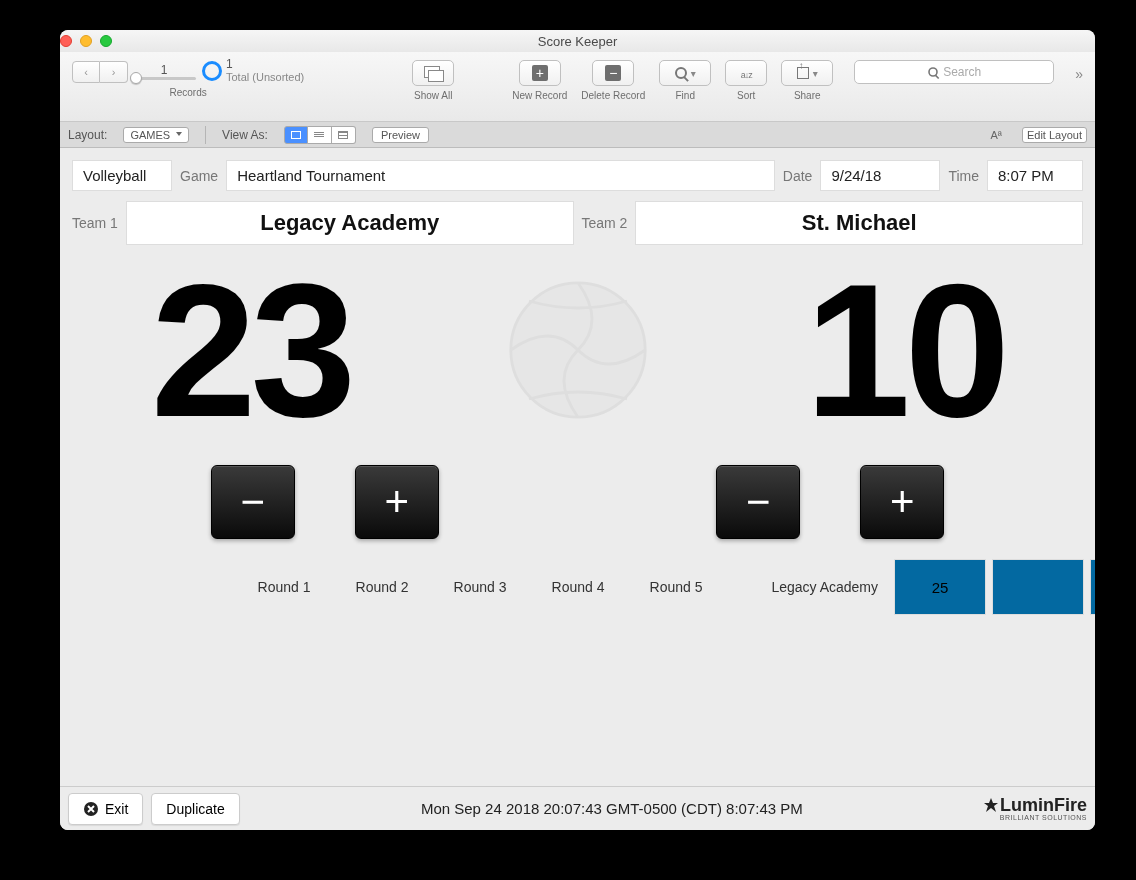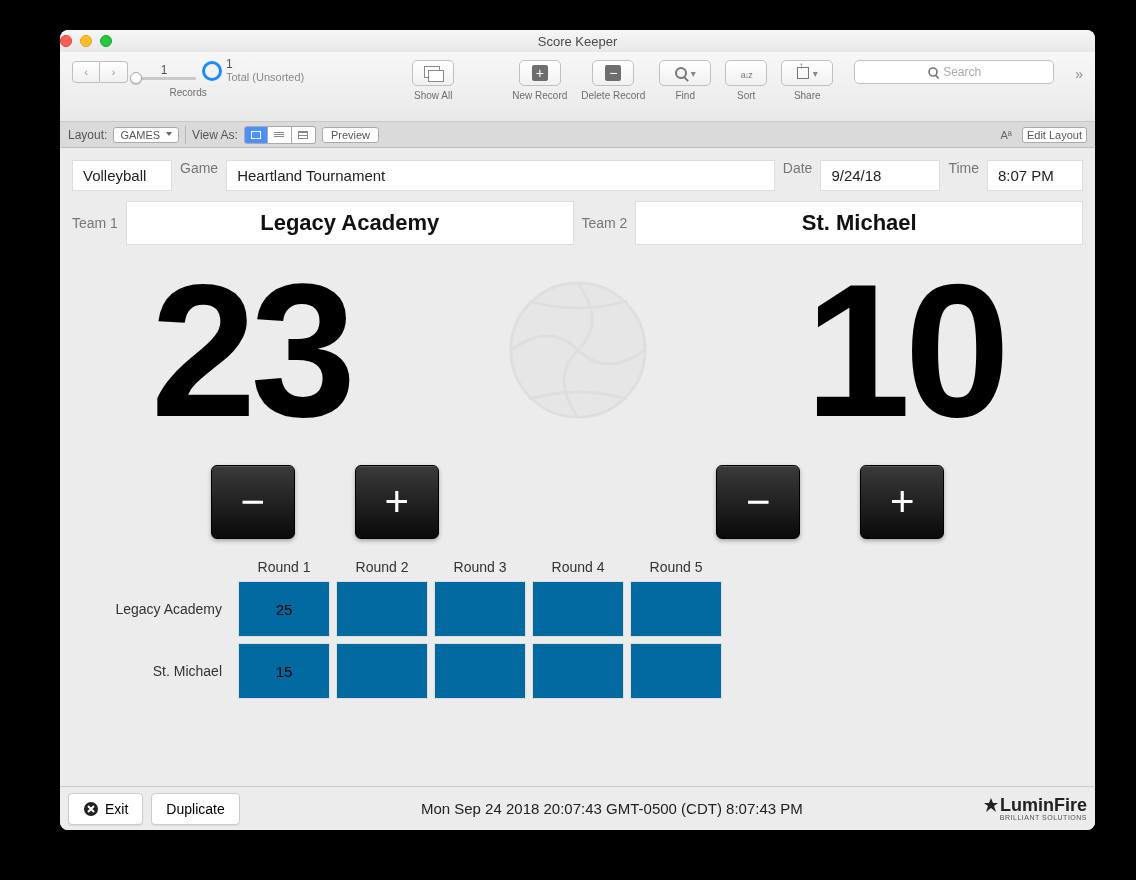--- a/index.html
+++ b/index.html
@@ -32,57 +32,57 @@
   .slider-text { font-size:12px; color:#555; }
   .record-info { display:flex; align-items:center; gap:4px; margin-left:6px; margin-top:-2px;}
   .ring { width:20px; height:20px; border:3px solid #1a8cff; border-radius:50%;}
   .record-text { font-size:11px; color:#888; line-height:1.1;}
   .record-text .num { font-size:12px; color:#555; display:block;}
   .tbtn { width:42px; height:26px; background:linear-gradient(#fff,#f0f0f0); border:1px solid #c0c0c0; border-radius:5px; display:flex; align-items:center; justify-content:center;}
   .tbtn-inner { width:16px; height:16px; background:#6e6e6e; border-radius:2px; display:flex; align-items:center; justify-content:center; color:#fff; font-size:14px; line-height:1;}
   .search-box { width:200px; height:24px; background:#fff; border:1px solid #c0c0c0; border-radius:5px; display:flex; align-items:center; justify-content:center; color:#aaa; font-size:12px; gap:4px;}
   .expand-icon { font-size:14px; color:#888; display:flex; align-items:center; margin-top:6px;}
   
-  .layout-bar { height:26px; background:#dadada; border-bottom:1px solid #bcbcbc; display:flex; align-items:center; padding:0 8px; font-size:12px; color:#555; gap:6px;}
+  .layout-bar { height:26px; background:#dadada; border-bottom:1px solid #bcbcbc; display:flex; align-items:center; padding:0 8px; font-size:12px; color:#555; gap:16px;}
   .layout-select { background:#fff; border:1px solid #aaa; border-radius:3px; padding:1px 18px 1px 6px; font-size:11px; position:relative; }
   .layout-select::after { content:""; position:absolute; right:6px; top:4px; border-left:3px solid transparent; border-right:3px solid transparent; border-top:4px solid #666;}
   .sep { width:1px; height:18px; background:#b5b5b5;}
   .view-btns { display:flex; }
   .view-btn { width:24px; height:18px; border:1px solid #aaa; background:#fff; display:flex; align-items:center; justify-content:center;}
   .view-btn.active { background:#4a90ff; }
   .view-btn:first-child{border-radius:3px 0 0 3px;}
   .view-btn:last-child{border-radius:0 3px 3px 0;}
   .view-btn:not(:first-child){border-left:none;}
   .preview-btn { border:1px solid #aaa; background:#fff; border-radius:3px; padding:1px 8px; font-size:11px;}
   .edit-btn { border:1px solid #aaa; background:#fff; border-radius:3px; padding:1px 4px; font-size:11px; margin-left:auto;}
   .aa { font-size:11px; color:#666; margin-right:4px;}
   
   .content { flex:1; background:#ececec; padding:12px; position:relative; }
   
-  .header-row { display:flex; gap:8px; margin-bottom:10px;}
+  .header-row { display:flex; align-items:center; gap:8px; margin-bottom:10px;}
   .field-label { font-size:14px; color:#777; }
   .input-box { background:#fff; border:1px solid #ddd; padding:6px 10px; font-size:15px; color:#222;}
   .sport-box { width:100px; }
   .game-box { flex:1; min-width:300px; }
   .date-box { width:120px; }
   .time-box { width:96px; }
   
   .teams-row { display:flex; align-items:center; gap:8px; margin-bottom:10px;}
   .team-box { background:#fff; border:1px solid #ddd; padding:8px 10px; text-align:center; font-size:22px; font-weight:700; color:#111; flex:1;}
   
   .score-row { display:flex; align-items:center; justify-content:space-around; margin:10px 0 20px;}
   .score { font-size:190px; font-weight:900; color:#000; line-height:1; text-align:center; letter-spacing:-6px; }
   .ball { width:140px; height:140px; opacity:.35; }
   
   .ctrl-row { display:flex; justify-content:space-around; margin-bottom:20px;}
   .ctrl-group { display:flex; gap:60px; }
   .sq-btn { width:84px; height:74px; background:linear-gradient(#3a3a3a,#0a0a0a); border:1px solid #000; border-radius:6px; display:flex; align-items:center; justify-content:center; box-shadow:inset 0 1px 0 rgba(255,255,255,.15), 0 2px 4px rgba(0,0,0,.3);}
   .sq-sym { color:#fff; font-size:42px; font-weight:300; }
   
-  .rounds { display:flex; flex-direction:column; align-items:flex-start; gap:6px; margin-top:10px;}
+  .rounds { display:flex; align-items:center; gap:6px; margin-top:10px;}
   .rounds-header { display:flex; gap:6px; }
   .round-head-spacer { width:160px; }
   .round-col-head { width:92px; text-align:center; font-size:14px; color:#333;}
   .rounds-row { display:flex; gap:6px; align-items:center;}
   .round-label { width:160px; text-align:right; font-size:14px; color:#333; padding-right:10px;}
   .round-cell { width:92px; height:56px; background:#0369a1; border:1px solid #ddd; display:flex; align-items:center; justify-content:center; font-size:15px;}
   
   .bottom-bar { height:44px; border-top:1px solid #ccc; background:#ececec; display:flex; align-items:center; padding:0 8px; gap:8px;}
   .bb-btn { background:#fff; border:1px solid #ccc; border-radius:4px; padding:7px 14px; font-size:14px; display:flex; align-items:center; gap:6px; box-shadow:0 1px 1px rgba(0,0,0,.08);}
   .ts { flex:1; text-align:center; font-size:15px; color:#222; font-weight:500;}

